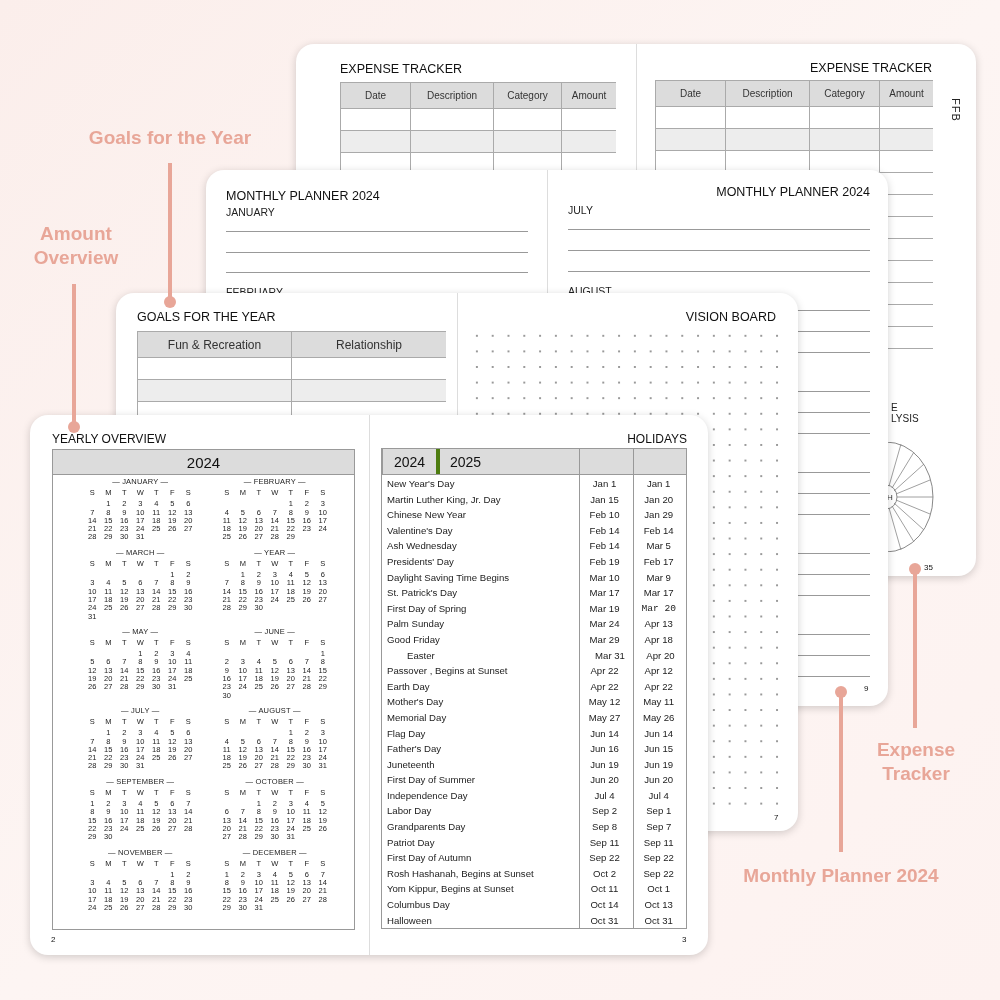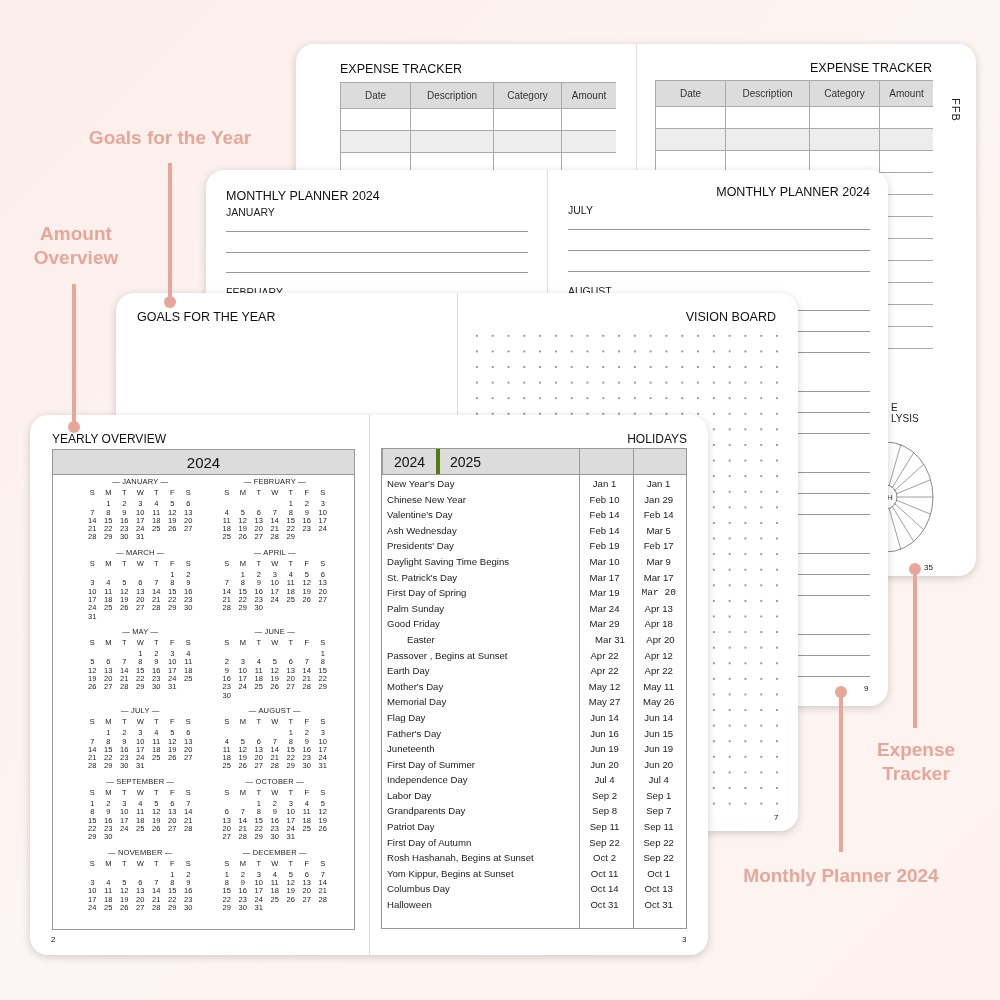--- a/index.html
+++ b/index.html
@@ -206,20 +206,40 @@
   <div class="hline" style="left:362px;top:425px;width:302px"></div>
   <div class="hline" style="left:362px;top:464px;width:302px"></div>
   <div class="hline" style="left:362px;top:485px;width:302px"></div>
   <div class="hline" style="left:362px;top:506px;width:302px"></div>
   <div class="pnum" style="left:658px;top:514px">9</div>
 </div>
 
 <div class="page" style="left:116px;top:293px;width:682px;height:538px;border-radius:18px">
   <div class="spine" style="left:341px"></div>
   <div class="ttl" style="left:21px;top:17px">GOALS FOR THE YEAR</div>
+  <table class="gtable" style="left:21px;top:38px;width:309px">
+    <tbody>
+        <tr>
+          <th style="width:154px;font-size:12px">Fun &amp; Recreation</th>
+          <th style="font-size:12px">Relationship</th>
+        </tr>
+    <tr>
+          <td></td>
+          <td></td>
+        </tr>
+    <tr class="alt">
+          <td></td>
+          <td></td>
+        </tr>
+    <tr>
+          <td></td>
+          <td></td>
+        </tr>
+  </tbody>
+    </table>
   <div class="ttl" style="right:22px;top:17px">VISION BOARD</div>
   <div class="dots" style="left:353px;top:35px;width:312px;height:486px"></div>
   <div class="pnum" style="left:658px;top:520px">7</div>
 </div>
 
 <div class="page" style="left:30px;top:415px;width:678px;height:540px;border-radius:18px"></div>
 <div class="spine" style="left:369px;top:415px;height:540px"></div>
 
 <div class="ttl" style="left:52px;top:432px;font-size:12px">YEARLY OVERVIEW</div>
 <div class="ybox">
@@ -356,21 +376,21 @@
           <span>25</span>
           <span>26</span>
           <span>27</span>
           <span>28</span>
           <span>29</span>
           <span>30</span>
           <span>31</span>
         </div>
       </div>
       <div class="month">
-        <div class="mname">— APRIL —</div>
+        <div class="mname">— YEAR —</div>
         <div class="cal">
           <span class="dh">S</span>
           <span class="dh">M</span>
           <span class="dh">T</span>
           <span class="dh">W</span>
           <span class="dh">T</span>
           <span class="dh">F</span>
           <span class="dh">S</span>
           <span></span>
           <span>1</span>
@@ -777,20 +797,25 @@
     <div class="c2">2024</div>
     <div class="c3">2025</div>
   </div>
   <div id="hrows" style="padding-top:1px">
       <div class="hrow">
         <div class="c1" style="border-left: none;">New Year's Day</div>
         <div class="c2" style="border-left: none;">Jan 1</div>
         <div class="c3" style="border-left: none;">Jan 1</div>
       </div>
       <div class="hrow">
+        <div class="c1" style="border-left: none;">Martin Luther King, Jr. Day</div>
+        <div class="c2" style="border-left: none;">Jan 15</div>
+        <div class="c3" style="border-left: none;">Jan 20</div>
+      </div>
+      <div class="hrow">
         <div class="c1" style="border-left: none;">Chinese New Year</div>
         <div class="c2" style="border-left: none;">Feb 10</div>
         <div class="c3" style="border-left: none;">Jan 29</div>
       </div>
       <div class="hrow">
         <div class="c1" style="border-left: none;">Valentine's Day</div>
         <div class="c2" style="border-left: none;">Feb 14</div>
         <div class="c3" style="border-left: none;">Feb 14</div>
       </div>
       <div class="hrow">

